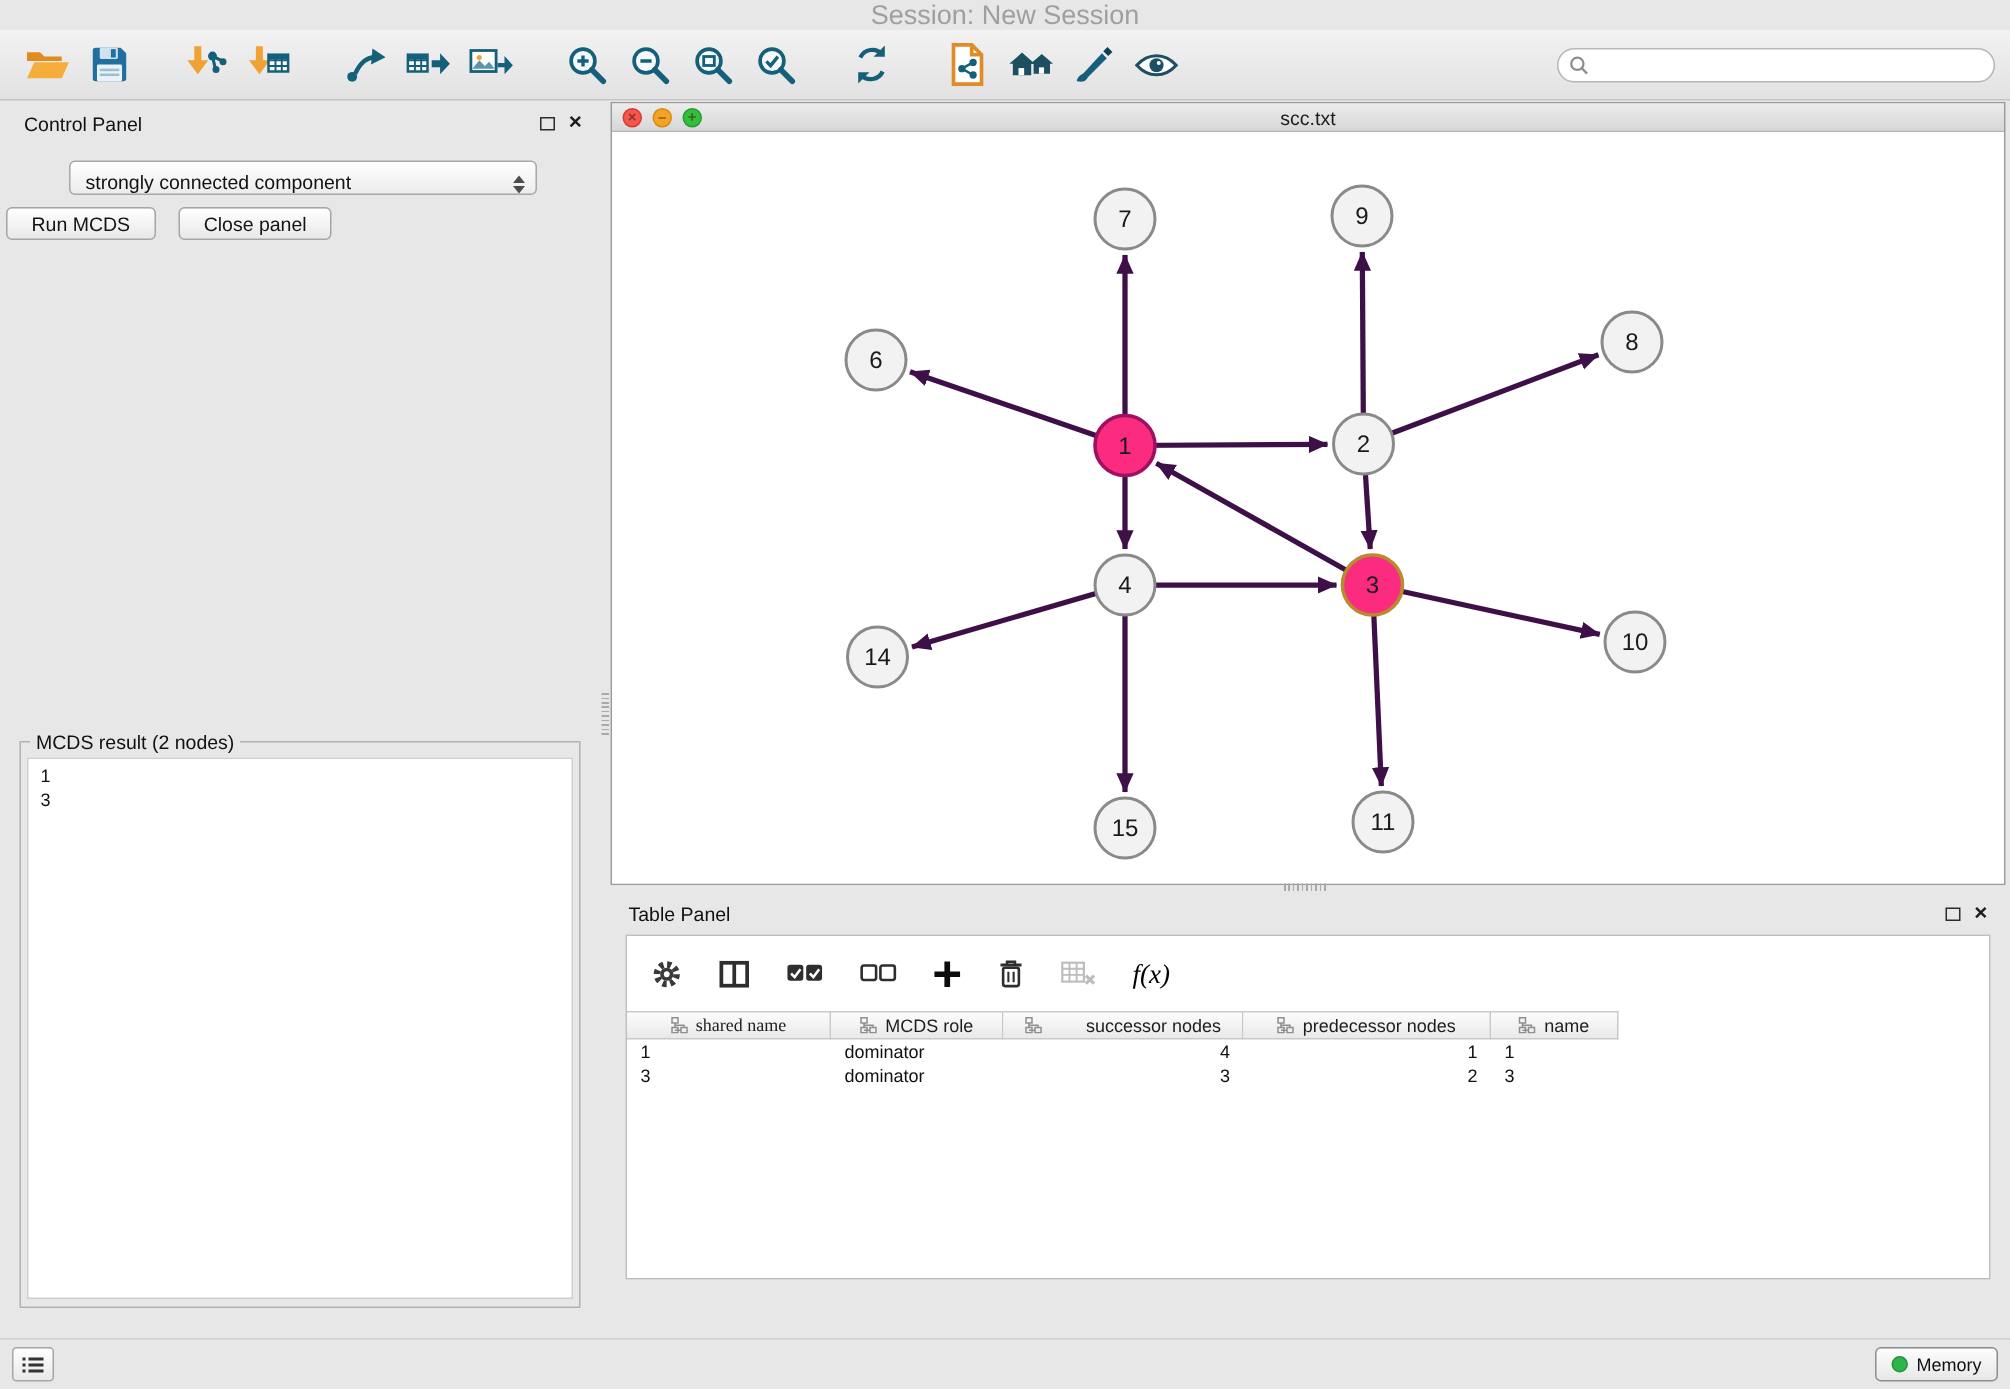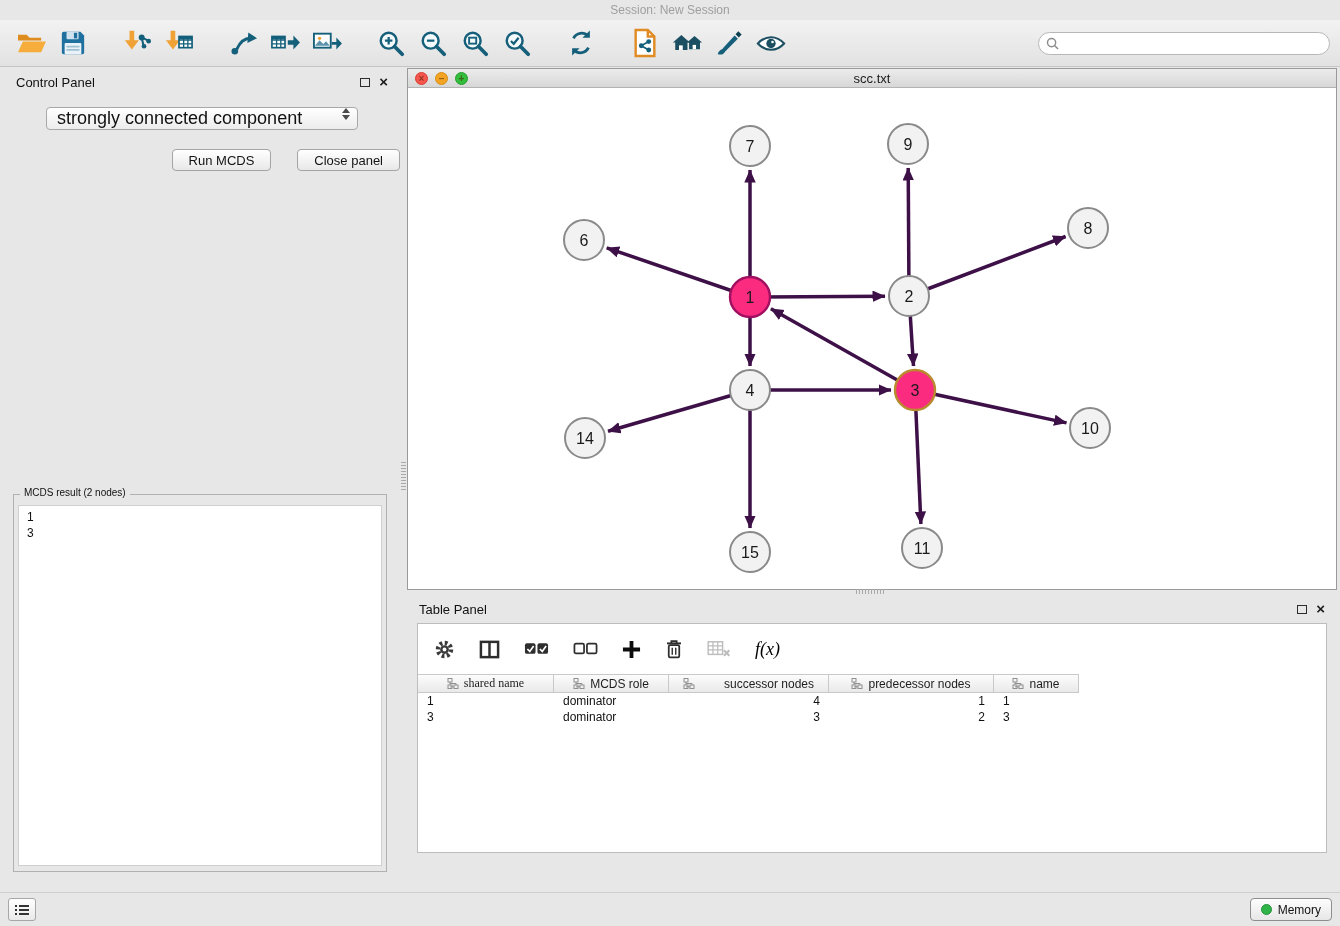--- a/index.html
+++ b/index.html
@@ -1,49 +1,49 @@
 <!DOCTYPE html>
 <html><head>
 <meta charset="utf-8">
 <style>
 *{box-sizing:border-box;margin:0;padding:0}
 html,body{width:1340px;height:926px}
 body{position:relative;background:#e7e7e7;font-family:"Liberation Sans",sans-serif;overflow:hidden;color:#111}
 svg{display:block}
 
 
-.titlebar{position:absolute;top:0;left:0;width:100%;height:20px;text-align:center;font-size:12px;line-height:20px;color:#9f9f9f}
+.titlebar{position:absolute;top:0;left:0;width:100%;height:20px;text-align:center;font-size:18px;line-height:20px;color:#9f9f9f}
 .toolbar{position:absolute;top:20px;left:0;width:100%;height:47px;background:linear-gradient(#f2f2f2,#e2e2e2);border-bottom:1px solid #c5c5c5;display:flex;align-items:center;padding:0 10px}
 .tgroup{display:flex;align-items:center;margin-right:22px}
 .tbtn{width:42px;height:38px;display:flex;align-items:center;justify-content:center;border-radius:4px;cursor:default}
 .search{margin-left:auto;position:relative}
 .search input{width:292px;height:23px;border:1px solid #b7b7b7;border-radius:12px;background:#fff;padding:0 10px 0 26px;font-size:12px;outline:none;font-family:"Liberation Sans",sans-serif}
 .search .mag{position:absolute;left:8px;top:5px}
 
 
 .control-panel{position:absolute;left:4px;top:70px;width:396px;height:814px;background:#e7e7e7}
 .panel-head{height:24px;display:flex;align-items:center;padding:0 12px;font-size:13px}
 .panel-ctls{margin-left:auto;display:flex;align-items:center;gap:9px}
 .float-box{width:10px;height:9px;border:1.6px solid #2c2c2c;display:inline-block}
 .close-x{font-size:15px;font-weight:bold;color:#1c1c1c;line-height:12px}
 .cp-tabs,.tp-tabs{display:flex;justify-content:center}
 .cp-tabs{margin-top:7px}
 .tab{height:21px;line-height:19px;padding:0 13px;font-size:13px;background:linear-gradient(#fefefe,#efefef);border:1px solid #b2b2b2;border-left:none;color:#141414;cursor:default;white-space:nowrap}
 .tab:first-child{border-left:1px solid #b2b2b2;border-radius:4px 0 0 4px}
 .tab:last-child{border-radius:0 4px 4px 0}
 .tab.active{background:#d5d5d5;color:#9d9d9d;box-shadow:inset 0 1px 3px rgba(0,0,0,.18)}
 .opt-label{text-align:center;margin-top:24px;font-size:13px}
-.dropdown{margin:13px auto 0;width:312px;height:23px;border:1px solid #a8a8a8;border-radius:4px;background:linear-gradient(#fff,#ececec);display:flex;align-items:flex-start;padding:0 7px 0 10px;font-size:18px}
+.dropdown{margin:13px auto 0;width:312px;height:23px;border:1px solid #a8a8a8;border-radius:4px;background:linear-gradient(#fff,#ececec);display:flex;align-items:flex-end;padding:0 7px 0 10px;font-size:13px}
 .dd-arrows{margin-left:auto;display:flex;flex-direction:column;gap:2px}
 .dd-arrows i{display:block;width:0;height:0;border:4px solid transparent;border-bottom:5px solid #4c4c4c;border-top:none}
 .dd-arrows i.down{transform:rotate(180deg)}
-.btn-row{display:flex;justify-content:flex-end;gap:26px;margin-top:19px}
+.btn-row{display:flex;justify-content:flex-start;gap:15px;margin-top:8px}
 .pushbtn{height:22px;padding:0 16px;font-size:13px;border:1px solid #a5a5a5;border-radius:4px;background:linear-gradient(#fff,#e8e8e8);color:#141414;font-family:"Liberation Sans",sans-serif}
 .groupbox{position:absolute;left:9px;right:13px;top:424px;height:378px;border:1px solid #b1b1b1}
-.legend{position:absolute;top:-8px;left:6px;background:#e7e7e7;padding:0 4px;font-size:10px}
+.legend{position:absolute;top:-8px;left:6px;background:#e7e7e7;padding:0 4px;font-size:13px}
 .group-inner{position:absolute;left:4px;right:4px;top:10px;bottom:5px;background:#fff;border:1px solid #cfcfcf;padding:3px 8px;font-size:12px;line-height:16px}
 
 
 .net-window{position:absolute;left:407px;top:68px;width:930px;height:522px;border:1px solid #9a9a9a;background:#fff}
 .net-titlebar{height:19px;background:linear-gradient(#ececec,#d7d7d7);border-bottom:1px solid #b3b3b3;position:relative;text-align:center;font-size:13px;line-height:19px;color:#1b1b1b}
 .traffic{position:absolute;left:7px;top:3px;display:flex;gap:7px}
 .light{width:13px;height:13px;border-radius:50%;font-size:10px;line-height:12px;text-align:center;color:rgba(60,30,0,.55);font-weight:bold}
 .light.red{background:#f6564c;border:1px solid #d73c32}
 .light.yellow{background:#f3a424;border:1px solid #d68c12}
 .light.green{background:#35bd3d;border:1px solid #259e2d}

